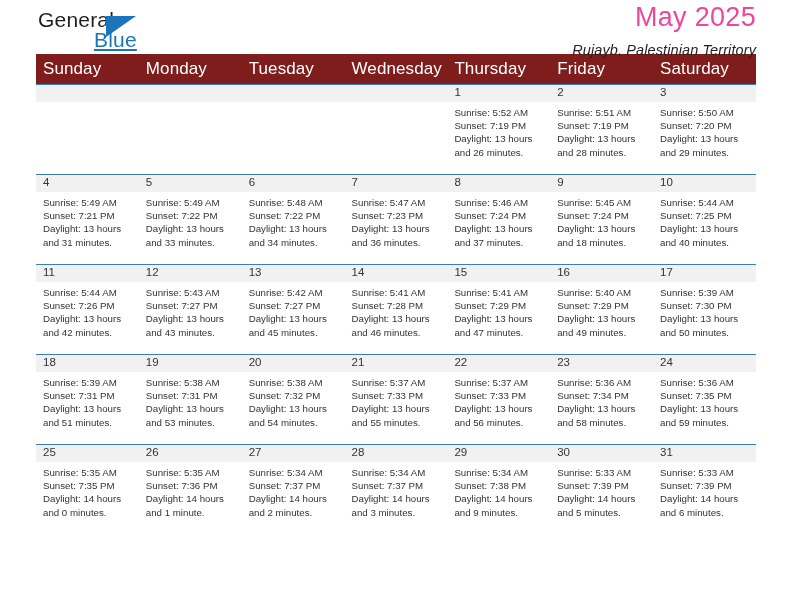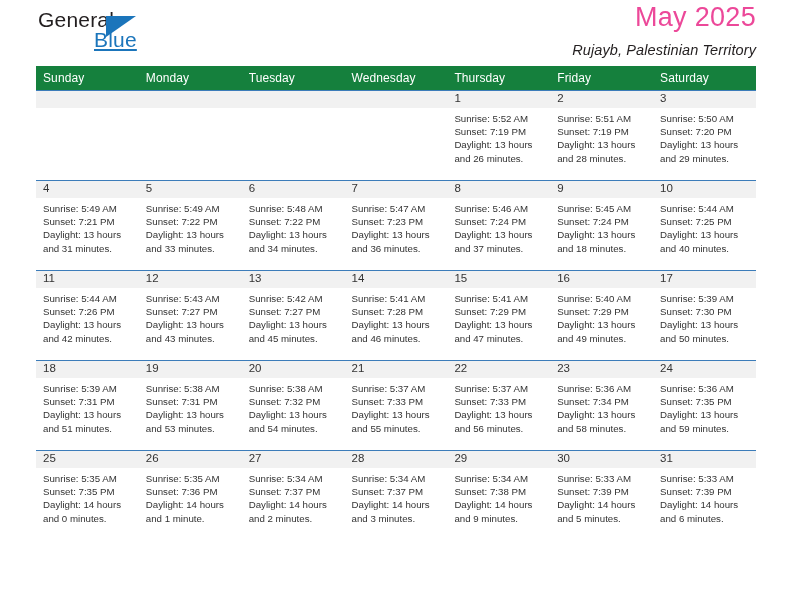--- a/index.html
+++ b/index.html
@@ -16,21 +16,21 @@
 
   .page {
     position: relative;
     width: 792px; height: 612px;
     padding: 0;
   }
 
   
   .header {
     position: relative;
-    height: 66px;
+    height: 54px;
     margin: 0 36px;
   }
   .logo {
     position: absolute;
     left: 0; top: 8px;
     width: 180px; height: 52px;
   }
   .logo-general {
     position: absolute;
     left: 2px; top: 0;
@@ -78,23 +78,23 @@
   }
 
   
   .calendar {
     margin: 0 36px;
     width: 720px;
     border-collapse: collapse;
     table-layout: fixed;
   }
   .calendar th {
-    background: #15803d;
+    background: #7f1d1d;
     color: #ffffff;
-    font-size: 12px;
+    font-size: 17px;
     font-weight: normal;
     text-align: left;
     padding: 5px 0 5px 7px;
     height: 21px;
     letter-spacing: 0.1px;
   }
   .calendar td {
     vertical-align: top;
     padding: 0;
     width: 102.85px;

